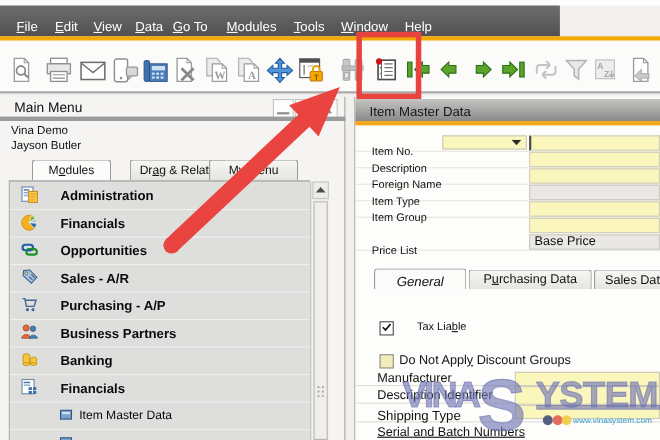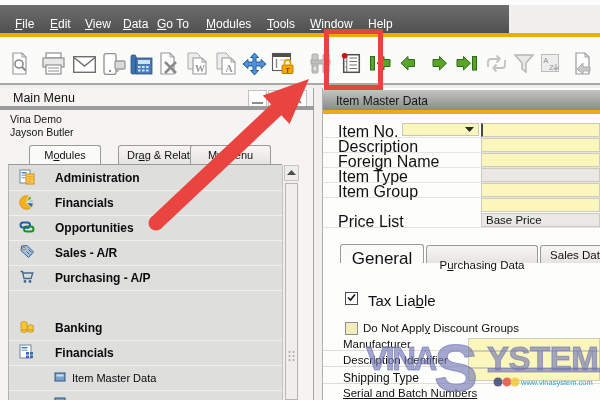--- a/index.html
+++ b/index.html
@@ -38,21 +38,21 @@
   #sbar{left:282px;top:165px;width:17px;height:235px;background:#f0efed;
     border-left:1px solid #c5c2bd;box-sizing:border-box;}
   
   #rwin{left:322px;top:88px;width:278px;height:312px;background:#fdfdfc;
     border-left:1px solid #b3b0aa;}
   #rtitle{left:323px;top:90px;width:277px;height:20px;
     background:linear-gradient(#c4c4c2,#8a8a8a);}
   #rtitle span{position:absolute;left:13px;top:3.5px;font-size:12px;color:#161616;}
   #rgold{left:323px;top:110px;width:277px;height:4px;background:#f2a81c;}
   .frow{position:absolute;left:323px;width:277px;height:15px;border-bottom:1px solid #e7e4df;}
-  .flabel{position:absolute;left:15px;font-size:16px;color:#111;top:1px;}
+  .flabel{position:absolute;left:15px;font-size:10px;color:#111;top:11px;}
   .yfield{position:absolute;background:#fbf6bb;border:1px solid #cfccbe;box-sizing:border-box;}
   .gfield{position:absolute;background:#e9e8e5;border:1px solid #ccc9c2;box-sizing:border-box;}
 </style>
 </head>
 <body>
 <div id="stage">
   <div class="abs" id="topline"></div>
   <div class="abs" id="menubar">
     <span style="left:15px"><u>F</u>ile</span>
     <span style="left:50px"><u>E</u>dit</span>
@@ -255,20 +255,29 @@
       <b>Opportunities</b>
       </div>
     <div class="mrow" style="top:100px">
       <svg class="micon" viewBox="0 0 16 16">
           <path d="M1.5 2.5 L3.5 2.5 L5 9.5 L12 9.5 L13.8 4 L4 4" fill="none" stroke="#44688f" stroke-width="1.3"></path>
           <circle cx="6" cy="12.5" r="1.4" fill="#44688f"></circle>
           <circle cx="11" cy="12.5" r="1.4" fill="#44688f"></circle>
         </svg>
       <b>Purchasing - A/P</b>
       </div>
+    <div class="mrow" style="top:125px">
+      <svg class="micon" viewBox="0 0 16 16">
+          <circle cx="4.8" cy="4.2" r="2.8" fill="#e06a40" stroke="#9c3a18" stroke-width="0.6"></circle>
+          <path d="M0.8 13.5 C0.8 9 8.8 9 8.8 13.5 Z" fill="#e06a40" stroke="#9c3a18" stroke-width="0.6"></path>
+          <circle cx="11" cy="4.8" r="2.5" fill="#4a7cb0" stroke="#2d5580" stroke-width="0.6"></circle>
+          <path d="M7.6 13.5 C7.6 9.8 15 9.8 15 13.5 Z" fill="#4a7cb0" stroke="#2d5580" stroke-width="0.6"></path>
+        </svg>
+      <b>Business Partners</b>
+      </div>
     <div class="mrow" style="top:150px">
       <svg class="micon" viewBox="0 0 16 16">
           <g stroke="#c08a14" stroke-width="0.7" fill="#f7c736">
             <ellipse cx="5" cy="4" rx="3" ry="1.4"></ellipse>
             <rect x="2" y="4" width="6" height="8" stroke="none"></rect>
             <ellipse cx="5" cy="12" rx="3" ry="1.4"></ellipse>
             <path d="M2 4 v8 M8 4 v8" fill="none"></path>
             <ellipse cx="11.5" cy="7" rx="2.8" ry="1.3"></ellipse>
             <rect x="8.7" y="7" width="5.6" height="5" stroke="none"></rect>
             <ellipse cx="11.5" cy="12" rx="2.8" ry="1.3"></ellipse>
@@ -352,29 +361,29 @@
       <path d="M0 0 L9 0 L4.5 5 Z" fill="#2b2b2b"></path>
     </svg>
   <div class="yfield" style="left:481px;top:123px;width:119px;height:14px;border-left:2px solid #4a4a4a;"></div>
   <div class="yfield" style="left:481px;top:138px;width:119px;height:14px;"></div>
   <div class="yfield" style="left:481px;top:153px;width:119px;height:14px;"></div>
   <div class="gfield" style="left:481px;top:168px;width:119px;height:14px;"></div>
   <div class="yfield" style="left:481px;top:183px;width:119px;height:14px;"></div>
   <div class="yfield" style="left:481px;top:198px;width:119px;height:14px;"></div>
   <div class="gfield" style="left:481px;top:213px;width:119px;height:14px;font-size:11.5px;color:#111;padding-left:4px;line-height:13px;">Base Price</div>
 
-  <div class="tab" style="left:426px;top:245px;width:112px;height:18px;padding-top:13px;font-size:11.5px;">P<u>u</u>rchasing Data</div>
+  <div class="tab" style="left:426px;top:245px;width:112px;height:18px;padding-top:2px;font-size:11.5px;">P<u>u</u>rchasing Data</div>
   <div class="tab" style="left:540px;top:245px;width:70px;height:18px;padding-top:3px;font-size:11.5px;">Sales Dat</div>
-  <div class="tab on" style="left:340px;top:244px;width:84px;height:19px;padding-top:4px;font-size:17px;">General</div>
+  <div class="tab on" style="left:340px;top:244px;width:84px;height:19px;padding-top:4px;font-size:12px;font-style:italic;">General</div>
 
   <div class="abs" style="left:345px;top:292px;width:11px;height:11px;background:#fff;border:1px solid #4a4a4a;"></div>
   <svg class="abs" style="left:347px;top:293px;width:9px;height:9px" viewBox="0 0 9 9">
       <path d="M1 4.5 L3.5 7 L8 1.5" fill="none" stroke="#111" stroke-width="1.6"></path>
     </svg>
-  <div class="abs" style="left:368px;top:292px;font-size:15px;color:#111;">Tax Lia<u>b</u>le</div>
+  <div class="abs" style="left:379px;top:292px;font-size:10px;color:#111;">Tax Lia<u>b</u>le</div>
   <div class="abs" style="left:345px;top:322px;width:11px;height:11px;background:#f2eebb;border:1px solid #8d8d8d;"></div>
   <div class="abs" style="left:363px;top:322px;font-size:11.5px;color:#111;">Do Not Appl<u>y</u> Discount Groups</div>
 
   <div class="abs" style="left:323px;top:350px;width:277px;border-top:1px solid #e0ddd7;"></div>
   <div class="abs" style="left:323px;top:366px;width:277px;border-top:1px solid #e0ddd7;"></div>
   <div class="abs" style="left:323px;top:383px;width:277px;border-top:1px solid #e0ddd7;"></div>
   <div class="yfield" style="left:468px;top:338px;width:132px;height:13px;"></div>
   <div class="yfield" style="left:468px;top:351px;width:132px;height:17px;"></div>
   <div class="yfield" style="left:468px;top:368px;width:132px;height:13px;"></div>
   <div class="abs" style="left:343px;top:338px;font-size:11.5px;color:#111;">Manufacturer</div>

